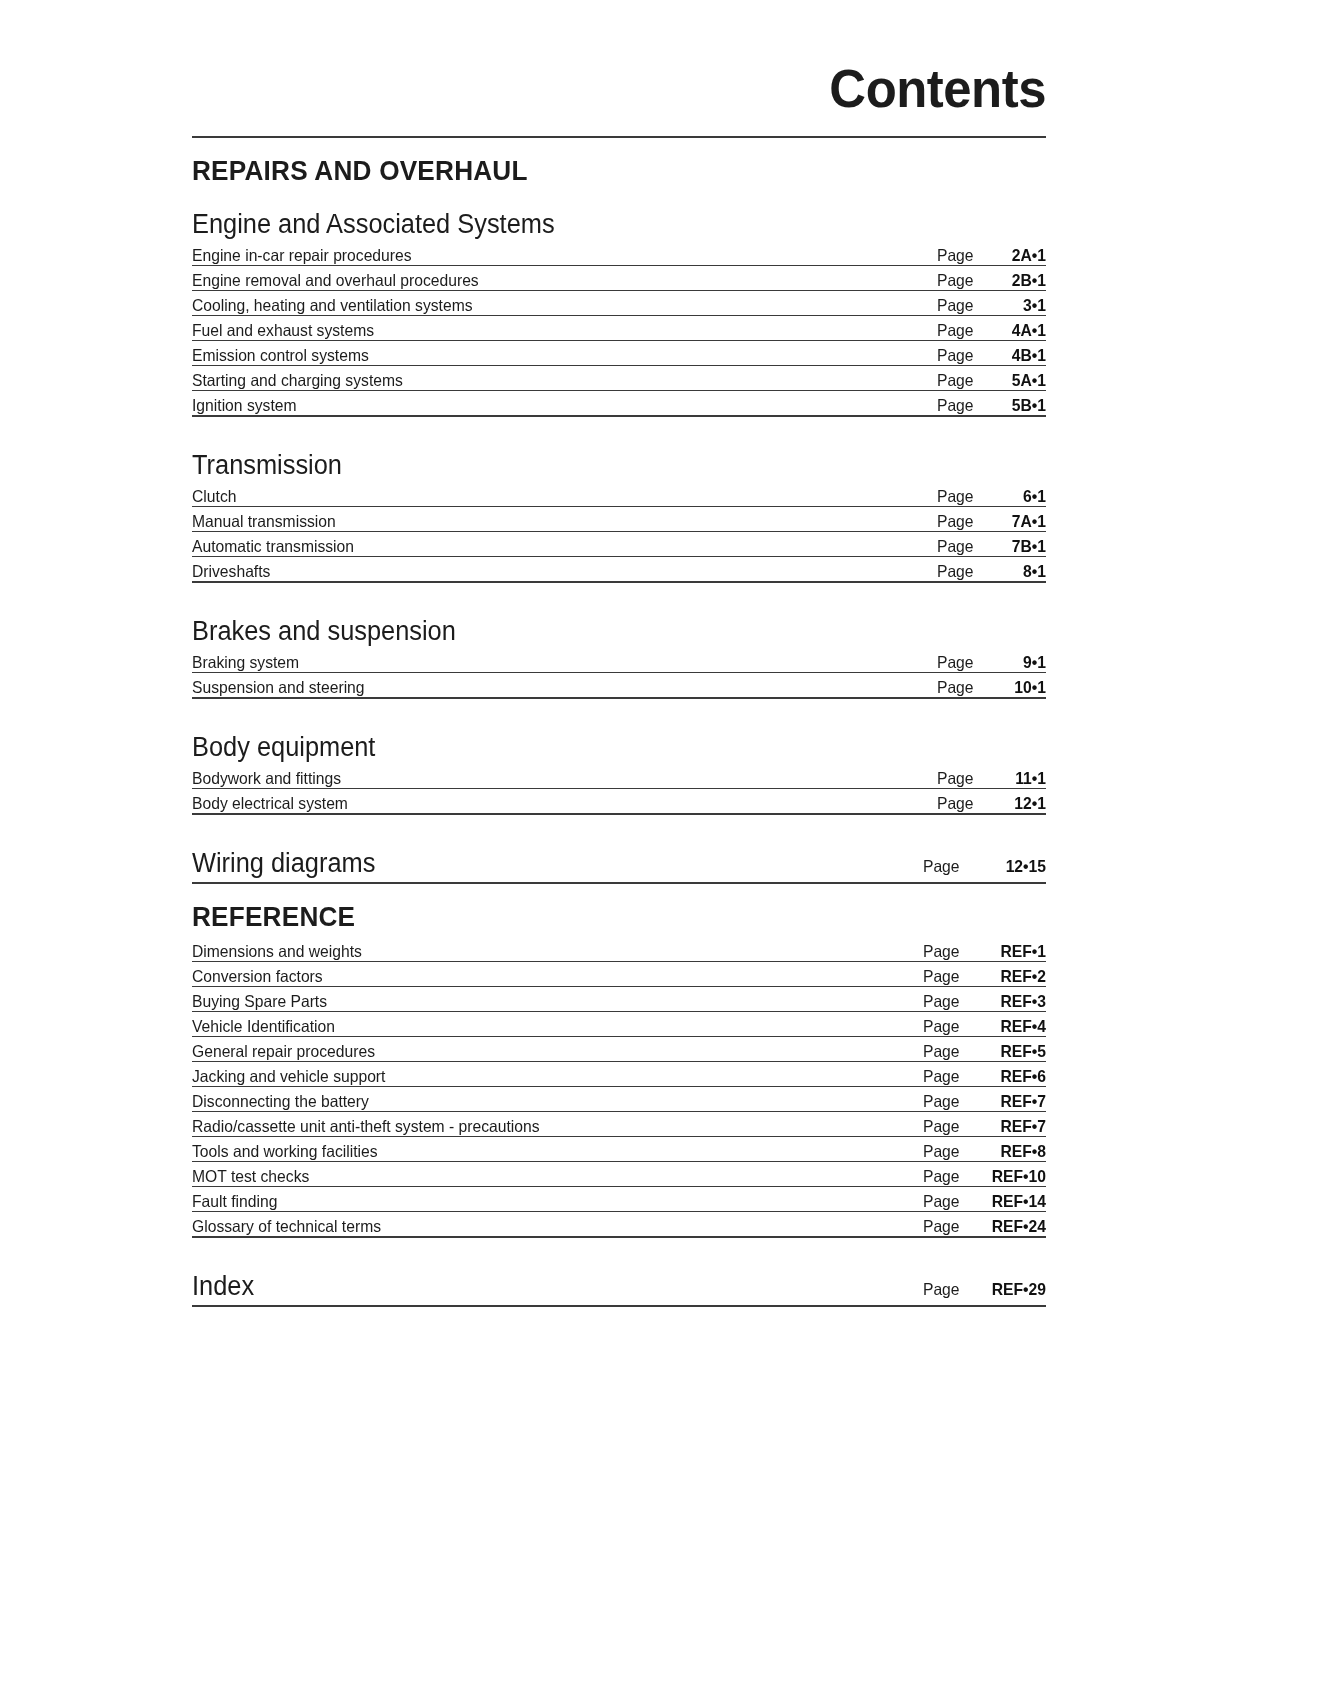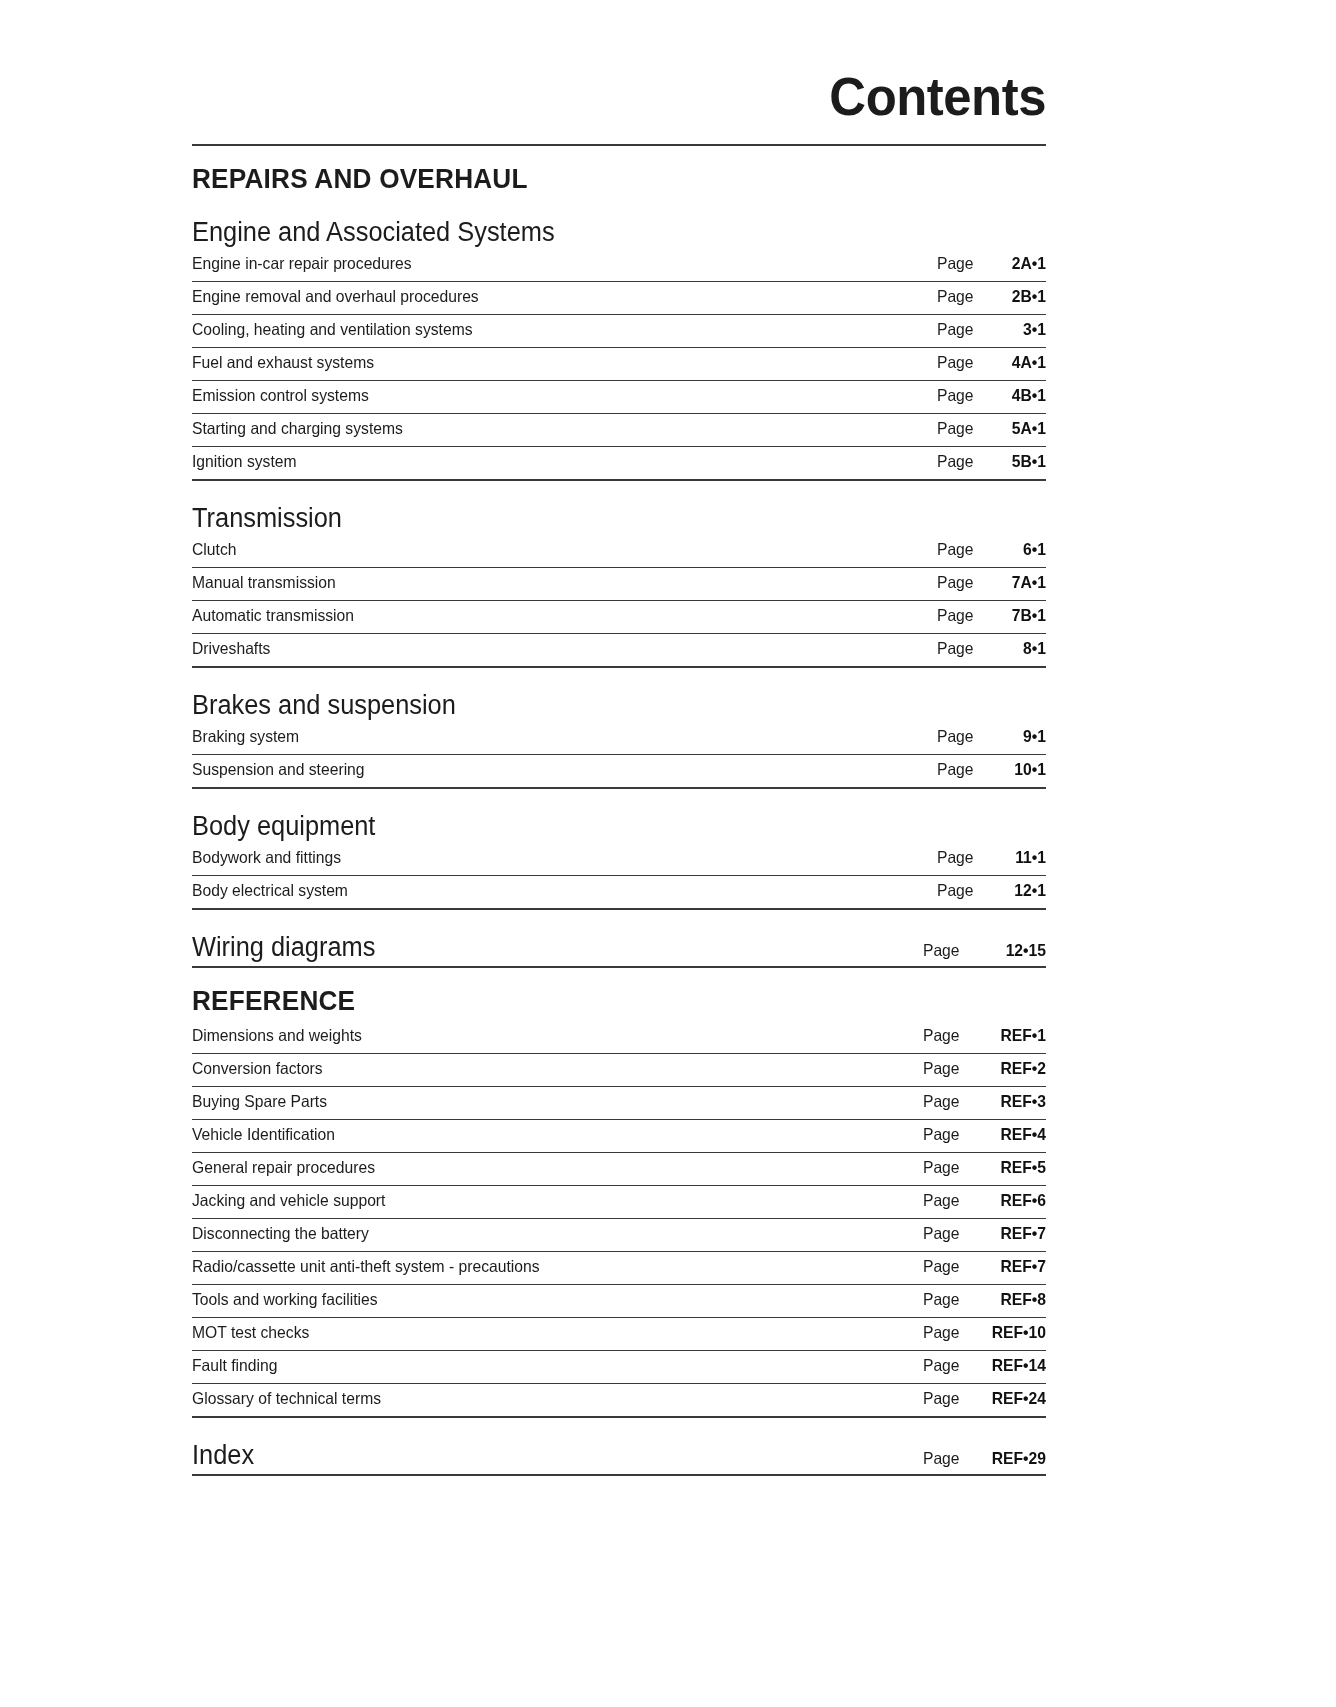--- a/index.html
+++ b/index.html
@@ -18,21 +18,21 @@
   .page {
     position: absolute;
     left: 0; top: 0;
     width: 1336px;
     height: 1707px;
     background: #ffffff;
   }
   .content {
     position: absolute;
     left: 192px;
-    top: 12px;
+    top: 4px;
     width: 854px;
   }
 
   
   .doc-title {
     text-align: right;
     font-size: 53px;
     font-weight: bold;
     letter-spacing: -0.5px;
     line-height: 1;
@@ -100,21 +100,21 @@
     white-space: nowrap;
   }
 
   
   .entry {
     display: flex;
     align-items: baseline;
     justify-content: space-between;
     border-bottom: 1.6px solid #3a3a3a;
     padding-top: 5px;
-    padding-bottom: 8px;
+    padding-bottom: 0;
     min-height: 19px;
   }
   .entry.last { border-bottom: 2.4px solid #3a3a3a; }
   .entry-label {
     font-size: 16.5px;
     font-weight: normal;
     color: #1c1c1c;
     transform: scaleX(0.95);
     transform-origin: left center;
     white-space: nowrap;
@@ -135,21 +135,21 @@
     font-weight: bold;
     color: #111111;
     text-align: right;
     min-width: 62px;
     margin-left: 10px;
     transform: scaleX(0.95);
     transform-origin: right center;
   }
   .page-ref.wide { min-width: 76px; }
 
-  .group-block { margin-bottom: 0; }
+  .group-block { margin-bottom: 11px; }
 </style>
 </head>
 <body>
 
 <div class="page">
   <div class="content">
 
     <h1 class="doc-title">Contents</h1>
     <div class="title-rule"></div>
 

